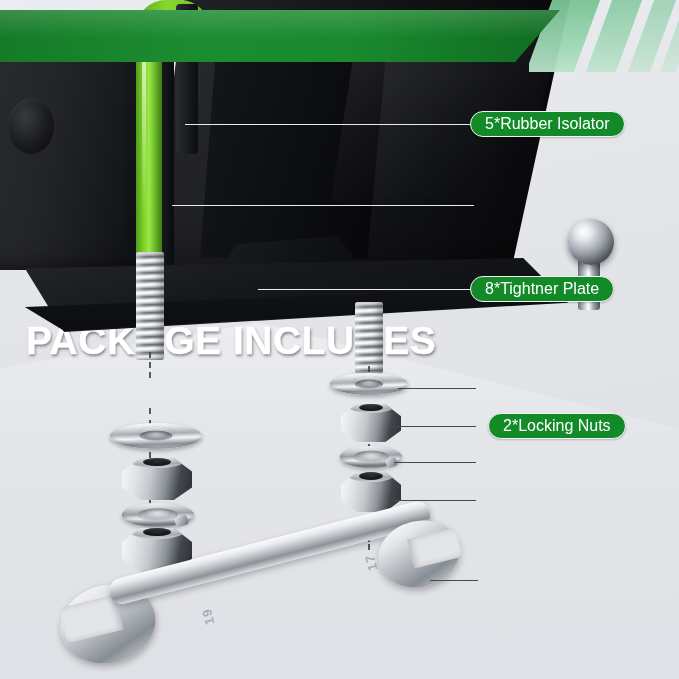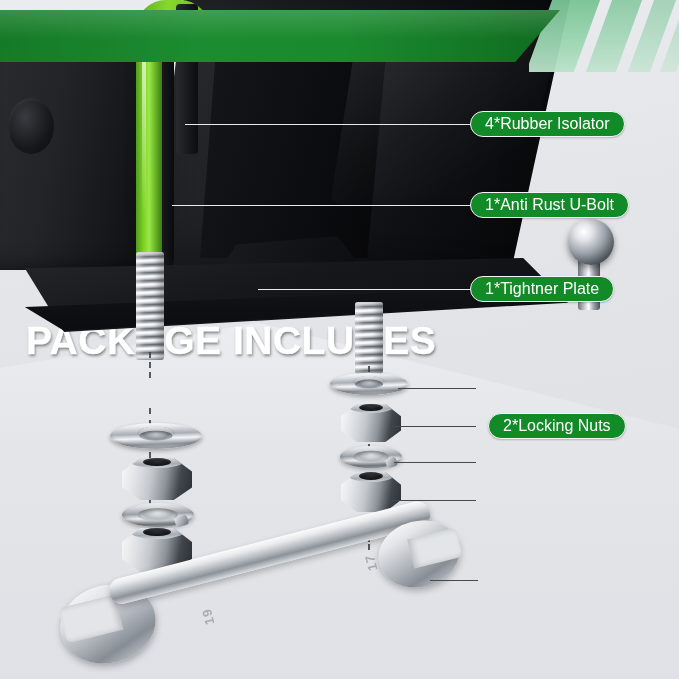--- a/index.html
+++ b/index.html
@@ -482,29 +482,26 @@
   <div class="leader light" style="left:258px; top:289px; width:216px;"></div>
 
   <div class="leader" style="left:398px; top:388px; width:78px;"></div>
   <div class="leader" style="left:392px; top:426px; width:84px;"></div>
   <div class="leader" style="left:394px; top:462px; width:82px;"></div>
   <div class="leader" style="left:392px; top:500px; width:84px;"></div>
 
   <div class="leader" style="left:430px; top:580px; width:48px;"></div>
 
   <div class="callout" style="left:470px; top:111px;">
-    <span>4*Rubber Isolator</span>
+    <span>5*Rubber Isolator</span>
   </div>
 
-  <div class="callout" style="left:470px; top:192px;">
-    <span>1*Anti Rust U-Bolt</span>
-  </div>
 
   <div class="callout" style="left:470px; top:276px;">
-    <span>1*Tightner Plate</span>
+    <span>8*Tightner Plate</span>
   </div>
 
 
   <div class="callout" style="left:488px; top:413px;">
     <span>2*Locking Nuts</span>
   </div>
 
 
 
 

